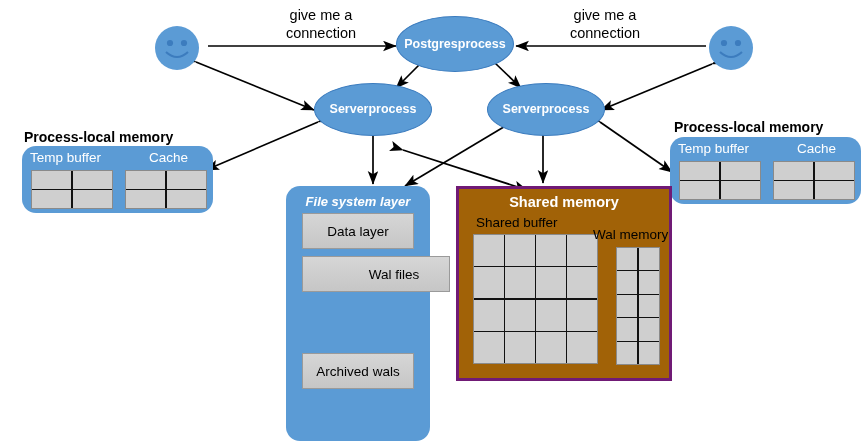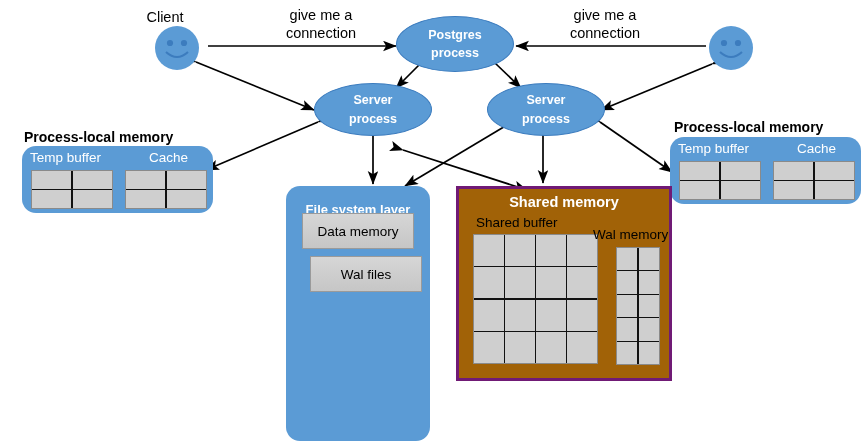--- a/index.html
+++ b/index.html
@@ -32,21 +32,20 @@
     background: #5B9BD5;
   }
   .smiley svg { display: block; }
 
   
   .ellipse {
     border-radius: 50%;
     background: #5B9BD5;
     border: 1.3px solid #3C7CBE;
     display: flex;
-    flex-direction: column;
     align-items: center;
     justify-content: center;
     color: #ffffff;
     font-weight: bold;
     font-size: 12.5px;
     line-height: 1.45;
     text-align: center;
   }
 
   
@@ -163,21 +162,20 @@
       <line x1="512" y1="122" x2="405" y2="186" marker-end="url(#ah)" marker-start="url(#ah2)"></line>
     </g>
   </svg>
 
   <div class="node caption" style="left:256px; top:6px; width:130px;">give me a
 connection</div>
 
   <div class="node caption" style="left:540px; top:6px; width:130px;">give me a
 connection</div>
 
-  <div class="node caption" style="left:120px; top:8px; width:90px;">Client</div>
 
   <div class="node smiley" style="left:155px; top:26px; width:44px; height:44px;">
     <svg width="44" height="44" viewBox="0 0 44 44">
       <circle cx="15" cy="17" r="3.1" fill="#3C7CBE"></circle>
       <circle cx="29" cy="17" r="3.1" fill="#3C7CBE"></circle>
       <path d="M11,26 Q22,36 33,26" stroke="#3C7CBE" stroke-width="2.1" fill="none"></path>
     </svg>
   </div>
 
   <div class="node smiley" style="left:709px; top:26px; width:44px; height:44px;">
@@ -237,24 +235,25 @@
     <span class="mem-label" style="left:127px; top:4px;">Cache</span>
     <div class="grid" style="left:103px; top:24px; width:80px; height:37px; grid-template-columns:repeat(2,1fr); grid-template-rows:repeat(2,1fr);">
       <i></i>
         <i></i>
         <i></i>
         <i></i>
     </div>
   </div>
 
   <div class="node blue-box" style="left:286px; top:186px; width:144px; height:255px;">
-    <div class="box-title-white" style="padding-top:16px;">File system layer</div>
-
-    <div class="chip" style="left:16px; top:27px; width:110px; height:34px;">Data memory</div>
-    <div class="chip" style="left:24px; top:70px; width:110px; height:34px;">Wal files</div>
+    <div class="box-title-white" style="padding-top:8px;font-style:italic;">File system layer</div>
+
+    <div class="chip" style="left:16px; top:27px; width:110px; height:34px;">Data layer</div>
+    <div class="chip" style="left:16px; top:70px; width:110px; height:34px;padding-left:36px;">Wal files</div>
+    <div class="chip" style="left:16px; top:167px; width:110px; height:34px;">Archived wals</div>
   </div>
 
   <div class="node shared-panel" style="left:456px; top:186px; width:216px; height:195px;">
     <div class="shared-title" style="padding-top:5px;">Shared memory</div>
 
     <span class="dark-label" style="left:17px; top:26px;">Shared buffer</span>
     <div class="grid" style="left:14px; top:45px; width:123px; height:128px; grid-template-columns:repeat(4,1fr); grid-template-rows:repeat(4,1fr);">
       <i></i>
         <i></i>
         <i></i>

